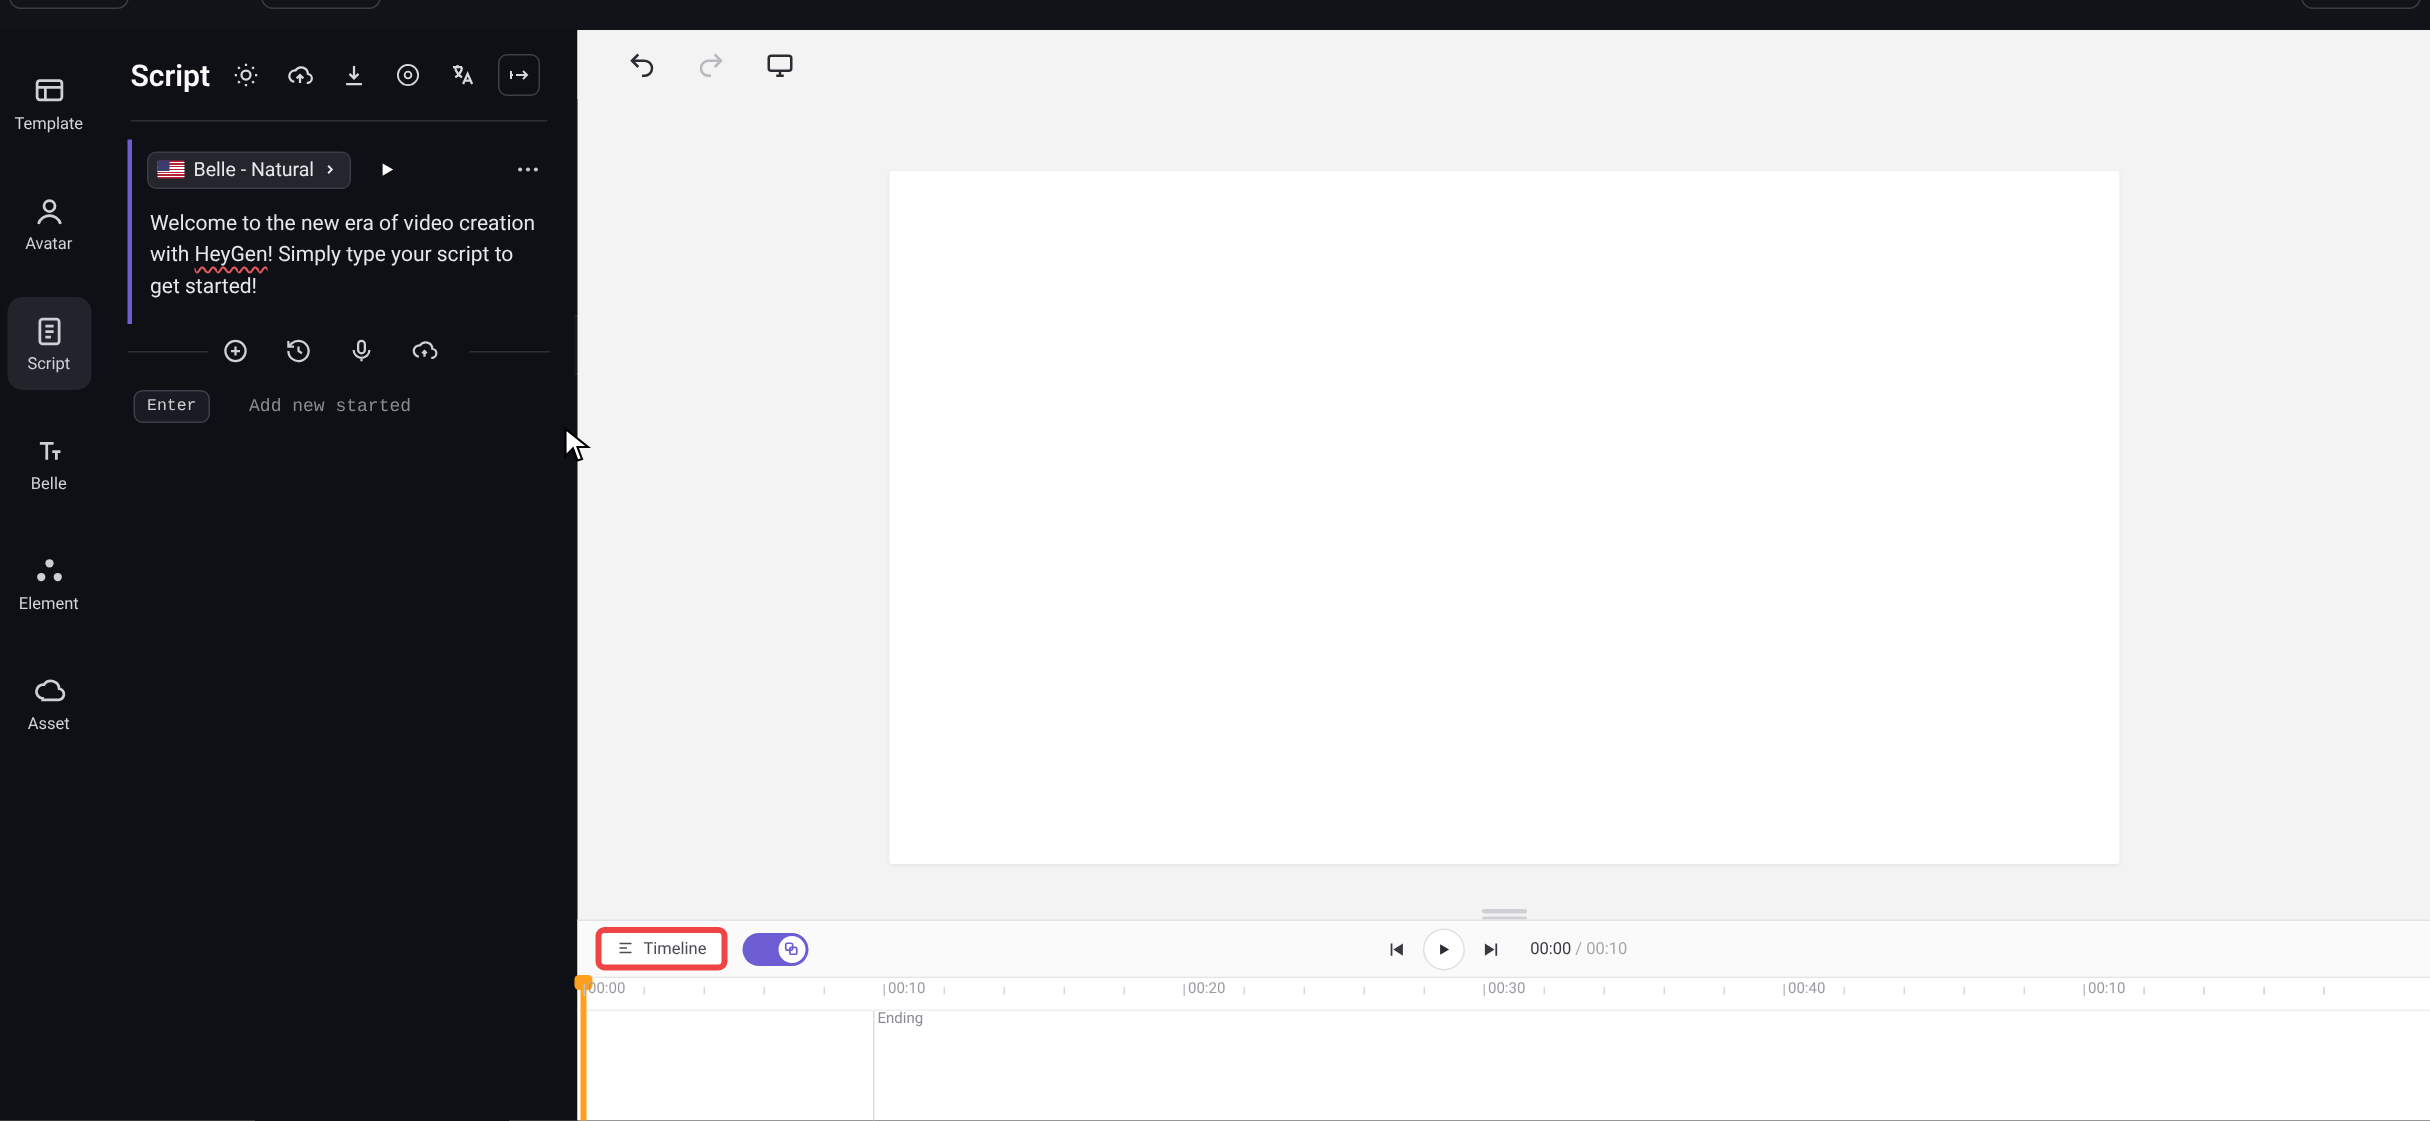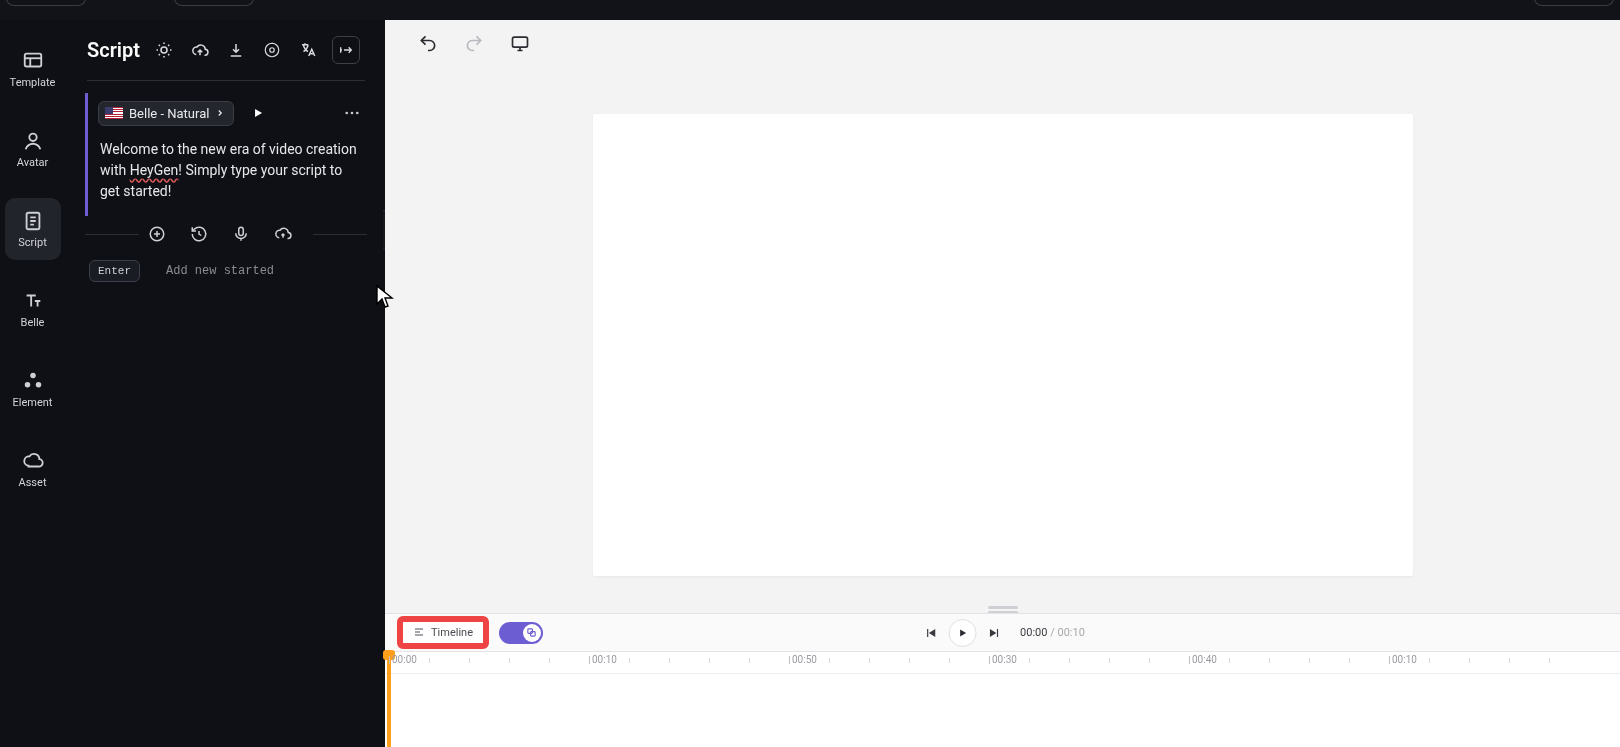--- a/index.html
+++ b/index.html
@@ -151,21 +151,21 @@
   }
   .drag-handle .bar{width:30px;height:3px;background:#cfcfd4;border-radius:2px;position:relative;}
   .drag-handle .bar::after{content:"";position:absolute;left:0;top:5px;width:30px;height:3px;background:#cfcfd4;border-radius:2px;}
 
   .timeline-controls{
     height:38px;border-top:1px solid #e3e3e7;background:#fafafa;
     display:flex;align-items:center;gap:10px;padding:0 12px;
     position:relative;
   }
   .tl-chip{
-    display:flex;align-items:flex-start;gap:6px;border:6px solid #ef4444;border-radius:6px;
+    display:flex;align-items:flex-start;gap:6px;border:4px solid #ef4444;border-radius:6px;
     padding:4px 10px;font-size:11px;color:#4b4c52;background:#fff;cursor:pointer;
   }
   .toggle{
     width:44px;height:22px;border-radius:11px;background:var(--accent);
     position:relative;cursor:pointer;
   }
   .toggle .knob{
     position:absolute;right:2px;top:2px;width:18px;height:18px;border-radius:50%;
     background:#fff;display:flex;align-items:center;justify-content:center;color:var(--accent);
   }
@@ -477,21 +477,21 @@
           <div class="tick small" style="left: 84px;"></div>
           <div class="tick small" style="left: 124px;"></div>
           <div class="tick small" style="left: 164px;"></div>
           <div class="tick" style="left: 204px;"></div>
           <div class="tick-label" style="left: 207px;">00:10</div>
           <div class="tick small" style="left: 244px;"></div>
           <div class="tick small" style="left: 284px;"></div>
           <div class="tick small" style="left: 324px;"></div>
           <div class="tick small" style="left: 364px;"></div>
           <div class="tick" style="left: 404px;"></div>
-          <div class="tick-label" style="left: 407px;">00:50</div>
+          <div class="tick-label" style="left: 407px;">00:20</div>
           <div class="tick small" style="left: 444px;"></div>
           <div class="tick small" style="left: 484px;"></div>
           <div class="tick small" style="left: 524px;"></div>
           <div class="tick small" style="left: 564px;"></div>
           <div class="tick" style="left: 604px;"></div>
           <div class="tick-label" style="left: 607px;">00:30</div>
           <div class="tick small" style="left: 644px;"></div>
           <div class="tick small" style="left: 684px;"></div>
           <div class="tick small" style="left: 724px;"></div>
           <div class="tick small" style="left: 764px;"></div>
@@ -505,16 +505,20 @@
           <div class="tick-label" style="left: 1007px;">00:10</div>
           <div class="tick small" style="left: 1044px;"></div>
           <div class="tick small" style="left: 1084px;"></div>
           <div class="tick small" style="left: 1124px;"></div>
           <div class="tick small" style="left: 1164px;"></div>
           <div class="tick small" style="left: 1044px;"></div>
           <div class="tick small" style="left: 1084px;"></div>
           <div class="tick small" style="left: 1124px;"></div>
           <div class="tick small" style="left: 1164px;"></div>
         </div>
+      <div class="track-body">
+        <div class="block-edge"></div>
+        <div class="block-label">Ending</div>
+      </div>
     </div>
 
   </div>
 </div>
 
 </body></html>

